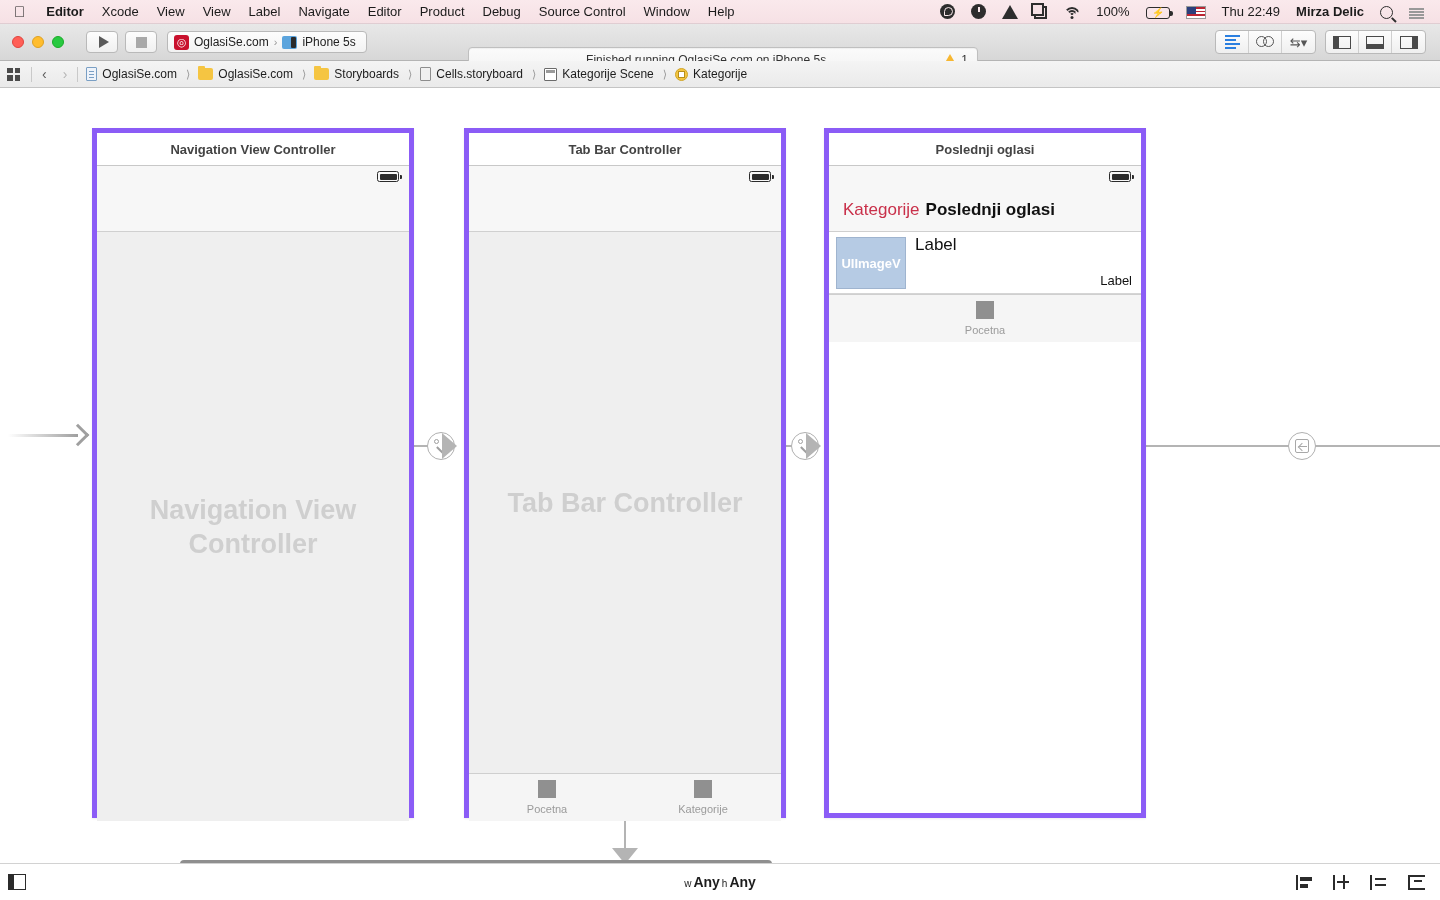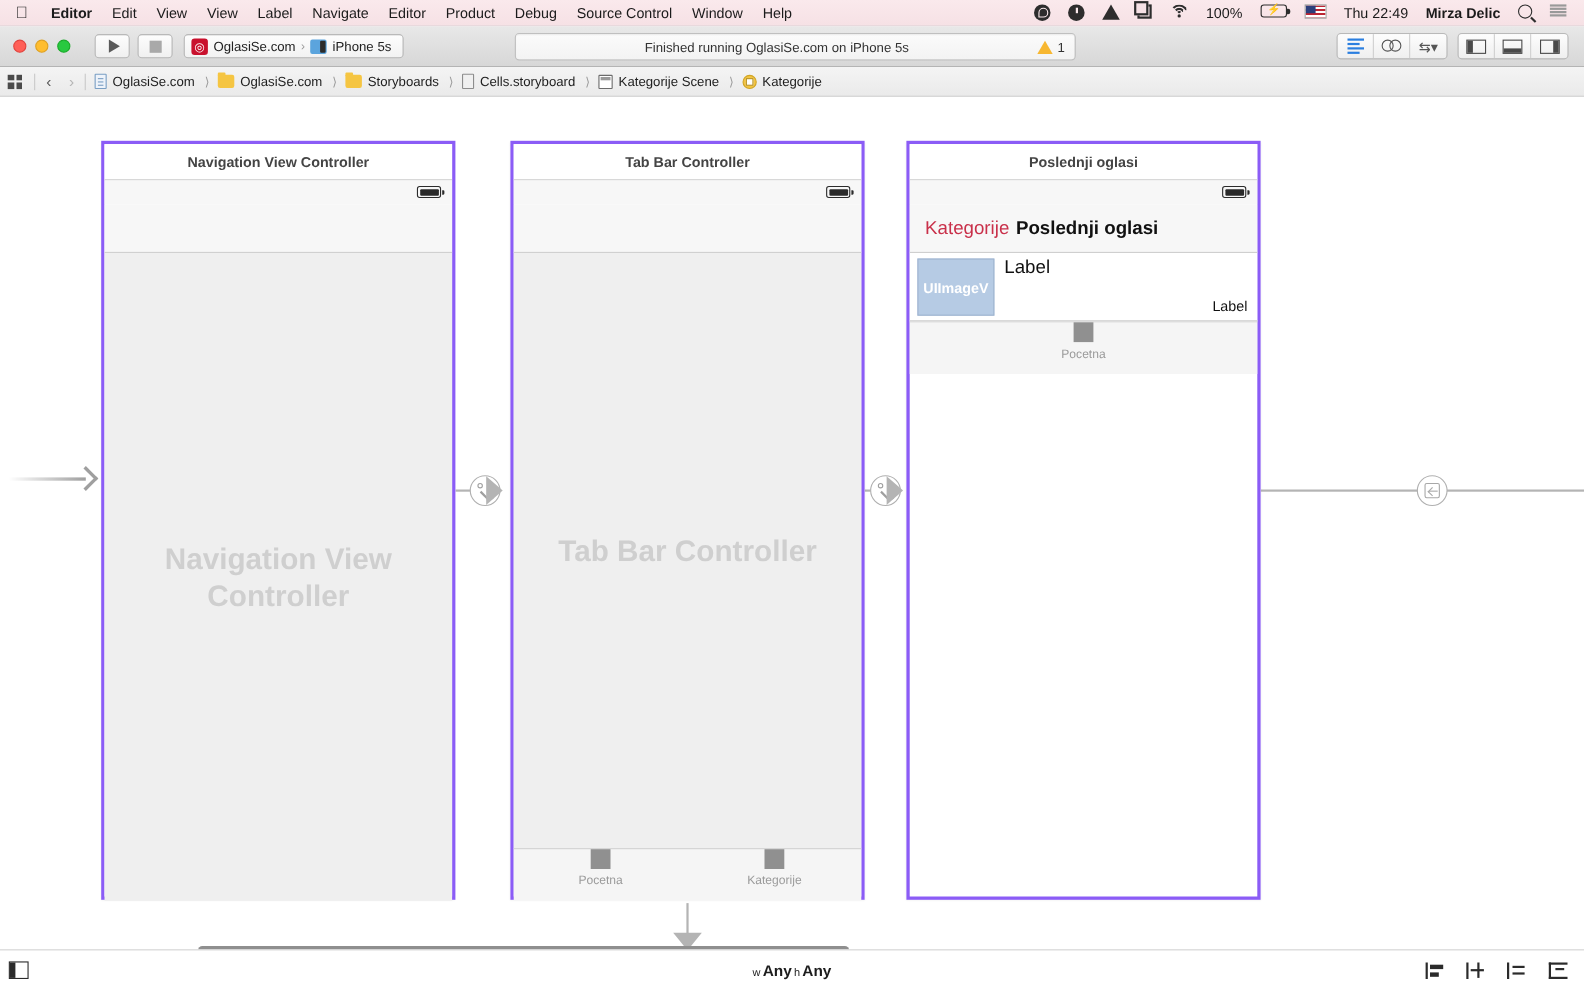--- a/index.html
+++ b/index.html
@@ -16,21 +16,21 @@
     position: absolute; top: 0; left: 0; width: 1440px; height: 24px;
     background: linear-gradient(to bottom, #fae9ec 0%, #f6e1e5 100%);
     border-bottom: 1px solid #e0cdd2;
     display: flex; align-items: center;
     font-size: 13px; color: #1b1b1b;
   }
   .menubar .apple { padding: 0 12px 0 14px; font-size: 15px; line-height: 1; }
   .menubar .mitem { padding: 0 9px; white-space: nowrap; }
   .menubar .mitem.bold { font-weight: bold; }
   .menubar .spacer { flex: 1 1 auto; }
-  .menubar .right { display: flex; align-items: flex-start; gap: 0; padding-right: 8px; }
+  .menubar .right { display: flex; align-items: flex-end; gap: 0; padding-right: 8px; }
   .menubar .ricon { padding: 0 8px; display: flex; align-items: center; }
   .menubar .rtext { padding: 0 8px; white-space: nowrap; }
   .menubar .rtext.bold { font-weight: bold; }
 
   .dot-icon { width: 15px; height: 15px; border-radius: 50%; background: #2d2d2d; display:inline-block; position: relative; }
   .dot-icon.viber::after{ content:""; position:absolute; left:4px; top:3px; width:7px; height:7px;border:1.5px solid #fae9ec; border-radius:50% 50% 50% 0; }
   .dot-icon.clock::after{ content:""; position:absolute; left:7px; top:3px; width:1.5px; height:5px; background:#fae9ec; }
   .tri-icon { width: 0; height: 0; border-left: 8px solid transparent; border-right: 8px solid transparent; border-bottom: 14px solid #2d2d2d; }
   .sq-icon { width: 13px; height: 13px; border: 2px solid #2d2d2d; position: relative; }
   .sq-icon::after{ content:""; position:absolute; left:-5px; top:-5px; width:9px; height:9px; border:2px solid #2d2d2d; background:#f6e1e5;}
@@ -79,21 +79,21 @@
     background: linear-gradient(to bottom,#fdfdfd,#f2f2f2);
     border: 1px solid #b9b9b9; border-radius: 4px;
     display: flex; align-items: center; gap: 5px; font-size: 12px; color: #222;
   }
   .scheme .proj-ic { width: 15px; height: 15px; background:#c9102d; border-radius:3px; color:#fff; font-size:11px; display:flex;align-items:center;justify-content:center;}
   .scheme .chev { color:#999; font-size: 11px; }
   .scheme .dev-ic { width: 15px; height: 13px; background:#5ba4dd; border-radius:2px; position:relative; }
   .scheme .dev-ic::after{content:"";position:absolute;right:1px;top:1px;width:5px;height:11px;background:#2b2b2b;border-radius:1px;}
 
   .activity {
-    position: absolute; left: 468px; top: 30px; width: 510px; height: 25px;
+    position: absolute; left: 468px; top: 47px; width: 510px; height: 25px;
     background: linear-gradient(to bottom,#fbfbfb,#f3f3f3);
     border: 1px solid #bfbfbf; border-radius: 4px;
     display: flex; align-items: center; box-shadow: inset 0 1px 1px rgba(0,0,0,.05);
   }
   .activity .txt { flex: 1; text-align: center; font-size: 12px; color: #333; }
   .activity .warn { display:flex; align-items:center; gap:4px; padding-right: 9px; font-size: 12px; color:#333;}
   .tri-warn { width:0;height:0;border-left:7px solid transparent;border-right:7px solid transparent;border-bottom:12px solid #f7b731;}
 
   .tb-right { margin-left: auto; display: flex; align-items: center; gap: 9px; padding-right: 14px; }
   .seg { display: flex; background: linear-gradient(to bottom,#fdfdfd,#efefef); border: 1px solid #b9b9b9; border-radius: 4px; overflow: hidden; }
@@ -136,21 +136,21 @@
   .ic-scene::after{content:"";position:absolute;left:1px;right:1px;top:1px;height:3px;background:#9a9a9a;}
   .ic-vc { width: 13px; height: 13px; border-radius: 50%; background: #f4c542; border: 1px solid #d0a527; display:flex;align-items:center;justify-content:center;}
   .ic-vc::after{content:"";width:5px;height:5px;background:#fff;border:1px solid #b88f18;}
 
   
   .canvas {
     position: absolute; top: 88px; left: 0; width: 1440px; height: 775px;
     background: #ffffff; overflow: hidden;
   }
 
-  .scene { position: absolute; background: #fff; border: 3px solid #8b5cf6;
+  .scene { position: absolute; background: #fff; border: 5px solid #8b5cf6;
            box-shadow: 0 1px 2px rgba(0,0,0,0.07); }
   .scene-title { height: 33px; display:flex; align-items:center; justify-content:center;
                  font-size: 13px; font-weight: bold; color: #444; background: #fff;
                  border-bottom: 1px solid #c8c8c8; }
 
   .statusbar { height: 22px; background: #f7f7f7; position: relative; }
   .statusbar .battery-ios { position:absolute; right:10px; top:5px; width:22px;height:11px;border:1.3px solid #2b2b2b;border-radius:2.5px;}
   .statusbar .battery-ios::before{content:"";position:absolute;left:1.5px;top:1.5px;bottom:1.5px;right:1.5px;background:#2b2b2b;border-radius:1px;}
   .statusbar .battery-ios::after{content:"";position:absolute;right:-3.5px;top:3px;width:2px;height:4px;background:#2b2b2b;border-radius:0 1px 1px 0;}
 
@@ -170,21 +170,21 @@
               color: #ffffff; font-size: 13px; font-weight: bold; }
   .cell-label-top { position: absolute; left: 86px; top: 3px; font-size: 17px; color: #111; }
   .cell-label-bot { position: absolute; right: 9px; bottom: 5px; font-size: 13px; color: #111; }
 
   .content-area { position: relative; background: #efefef; display:flex;
                   flex-direction: column; align-items: center; justify-content: center; }
   .ph-big { font-size: 27px; font-weight: bold; color: #cfcfcf; text-align: center; line-height: 34px; }
   .ph-sub { font-size: 15px; font-weight: bold; color: #cfcfcf; margin-top: 5px; }
 
   .tabbar { height: 48px; background: #f5f5f5; border-top: 1px solid #cfcfcf; display: flex; }
-  .tabitem { flex: 1; display:flex; flex-direction: column; align-items: center; gap: 5px; }
+  .tabitem { flex: 1; display:flex; flex-direction: column; align-items: center; justify-content: center; gap: 5px; }
   .tabitem .tsq { width: 18px; height: 18px; background: #909090; }
   .tabitem .tlbl { font-size: 11px; color: #9b9b9b; }
 
   
   .conn-line { position: absolute; background: #b4b4b4; }
   .seg-icon { position: absolute; width: 28px; height: 28px; border-radius: 50%;
               border: 1.6px solid #b0b0b0; background: #fff;
               display:flex; align-items:center; justify-content:center; }
   .rel-glyph { position: relative; width: 15px; height: 15px; }
   .rel-glyph i { position:absolute; width: 5px; height: 5px; border: 1.4px solid #9f9f9f; border-radius: 50%; background:#fff;}
@@ -230,21 +230,21 @@
              background: #8f8f8f; border-radius: 4px; }
 </style>
 </head>
 <body>
 
 <div id="app">
 
   <div class="menubar">
     <div class="apple"></div>
     <div class="mitem bold">Editor</div>
-    <div class="mitem">Edit</div>
+    <div class="mitem">Xcode</div>
     <div class="mitem">View</div>
     <div class="mitem">View</div>
     <div class="mitem">Label</div>
     <div class="mitem">Navigate</div>
     <div class="mitem">Editor</div>
     <div class="mitem">Product</div>
     <div class="mitem">Debug</div>
     <div class="mitem">Source Control</div>
     <div class="mitem">Window</div>
     <div class="mitem">Help</div>

